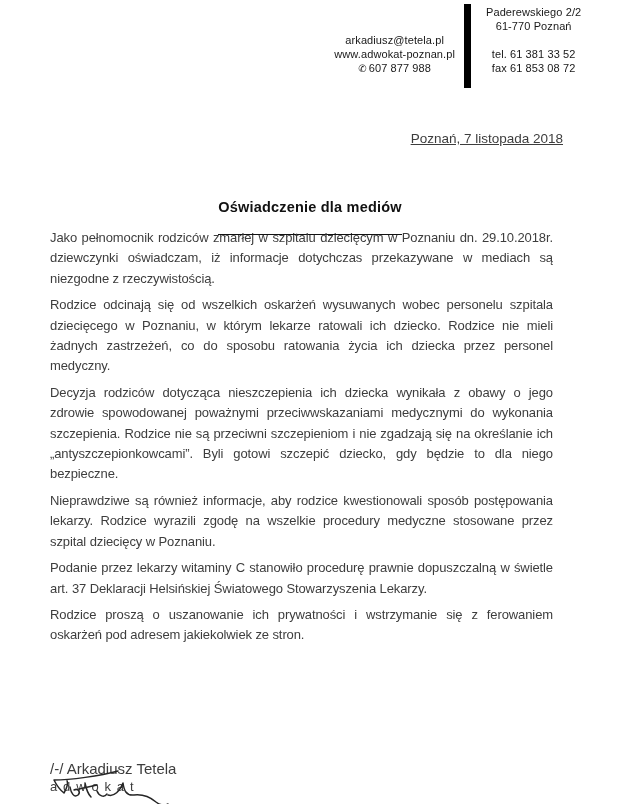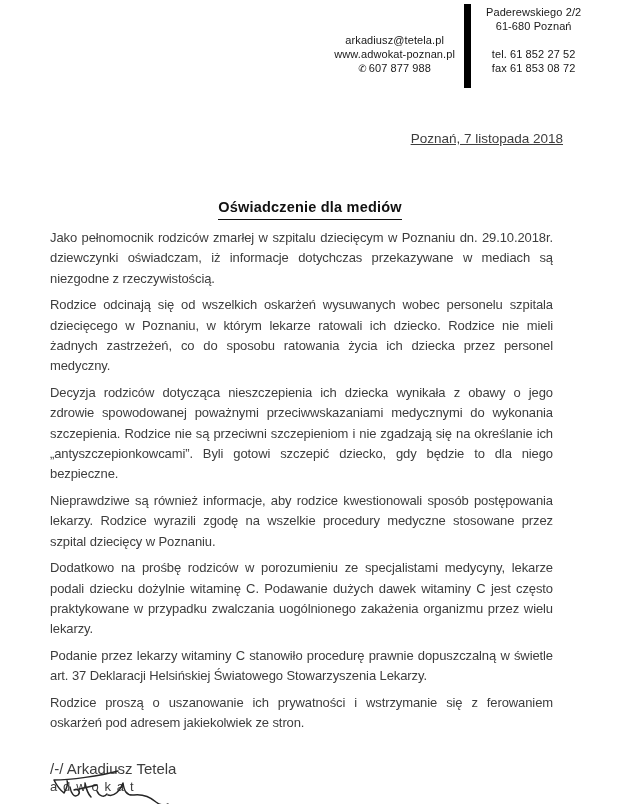--- a/index.html
+++ b/index.html
@@ -39,21 +39,21 @@
 
   
   .doc-title-wrap {
     position: absolute; top: 198px; left: 0; width: 620px;
     text-align: center;
   }
   .doc-title {
     display: inline-block;
     font-size: 14.5px; font-weight: 700; color: #111111;
     letter-spacing: 0.2px;
-    border-bottom: 1.7px solid #111111; padding-bottom: 4px;
+    border-bottom: 1.7px solid #111111; padding-bottom: 19px;
   }
 
   
   .body-text {
     position: absolute; left: 50px; top: 228px; width: 511px;
     font-size: 13px; line-height: 20.4px; letter-spacing: -0.1px;
     text-align: justify; text-align-last: left; color: #3d3d3d;
   }
   .body-text p { margin: 0 8px 6px 0; }
 
@@ -79,38 +79,37 @@
   <div class="contact-left">
     <div>arkadiusz@tetela.pl</div>
     <div>www.adwokat-poznan.pl</div>
     <div><span class="phone-icon">✆</span><span>607 877 988</span></div>
   </div>
 
   <div class="divider-bar"></div>
 
   <div class="contact-right">
     <div>Paderewskiego 2/2</div>
-    <div>61-680 Poznań</div>
+    <div>61-770 Poznań</div>
     <div class="contact-gap"></div>
-    <div>tel. 61 852 27 52</div>
+    <div>tel. 61 381 33 52</div>
     <div>fax 61 853 08 72</div>
   </div>
 
   <div class="dateline">Poznań, 7 listopada 2018</div>
 
   <div class="doc-title-wrap">
     <span class="doc-title">Oświadczenie dla mediów</span>
   </div>
 
   <div class="body-text">
     <p>Jako pełnomocnik rodziców zmarłej w szpitalu dziecięcym w Poznaniu dn. 29.10.2018r. dziewczynki oświadczam, iż informacje dotychczas przekazywane w mediach są niezgodne z rzeczywistością.</p>
     <p>Rodzice odcinają się od wszelkich oskarżeń wysuwanych wobec personelu szpitala dziecięcego w Poznaniu, w którym lekarze ratowali ich dziecko. Rodzice nie mieli żadnych zastrzeżeń, co do sposobu ratowania życia ich dziecka przez personel medyczny.</p>
     <p>Decyzja rodziców dotycząca nieszczepienia ich dziecka wynikała z obawy o jego zdrowie spowodowanej poważnymi przeciwwskazaniami medycznymi do wykonania szczepienia. Rodzice nie są przeciwni szczepieniom i nie zgadzają się na określanie ich „antyszczepionkowcami”. Byli gotowi szczepić dziecko, gdy będzie to dla niego bezpieczne.</p>
     <p>Nieprawdziwe są również informacje, aby rodzice kwestionowali sposób postępowania lekarzy. Rodzice wyrazili zgodę na wszelkie procedury medyczne stosowane przez szpital dziecięcy w Poznaniu.</p>
-    <p>Dodatkowo na prośbę rodziców w porozumieniu ze specjalistami medycyny, lekarze podali dziecku dożylnie witaminę C. Podawanie dużych dawek witaminy C jest często praktykowane w przypadku zwalczania uogólnionego zakażenia organizmu przez wielu lekarzy.</p>
     <p>Podanie przez lekarzy witaminy C stanowiło procedurę prawnie dopuszczalną w świetle art. 37 Deklaracji Helsińskiej Światowego Stowarzyszenia Lekarzy.</p>
     <p>Rodzice proszą o uszanowanie ich prywatności i wstrzymanie się z ferowaniem oskarżeń pod adresem jakiekolwiek ze stron.</p>
   </div>
 
   <div class="signature-block">
     <div class="signature-name">/-/ Arkadiusz Tetela</div>
     <div class="signature-role">adwokat</div>
   </div>
 
   <svg class="signature-scrawl" viewBox="0 0 126 39" xmlns="http://www.w3.org/2000/svg" aria-hidden="true">

